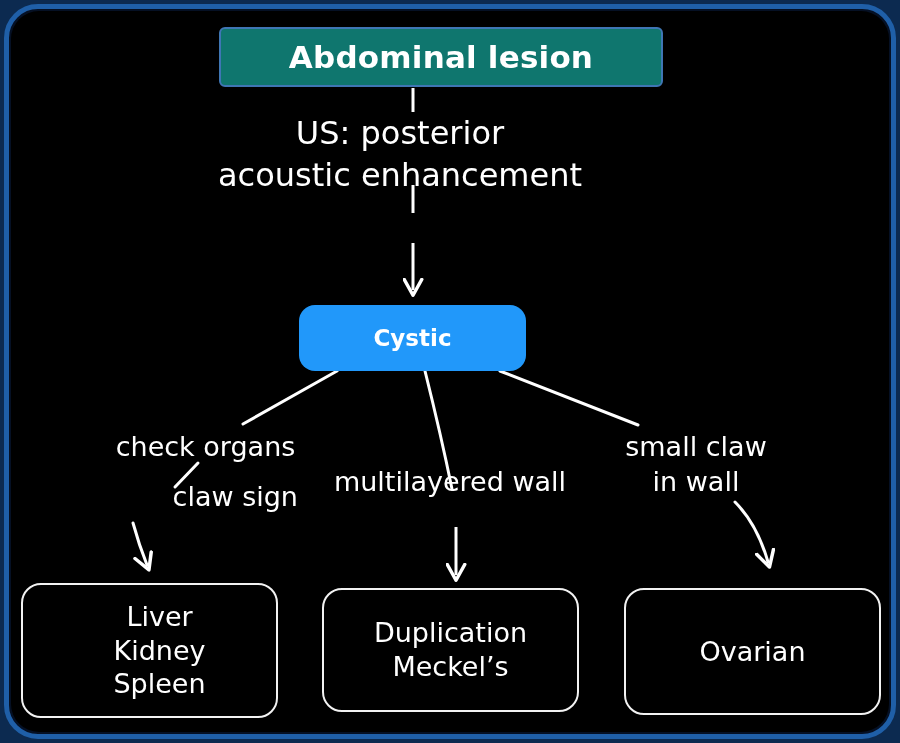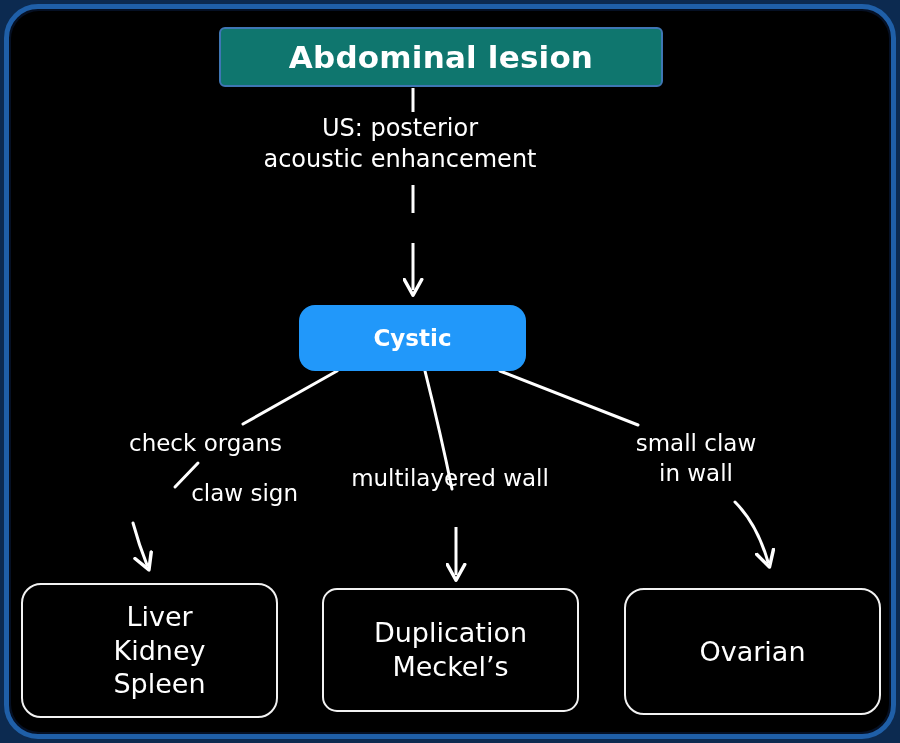--- a/index.html
+++ b/index.html
@@ -104,29 +104,29 @@
     top: 588px;
     width: 257px;
     height: 127px;
     text-align: center;
   }
   
   .edge-label {
     position: absolute;
     color: #ffffff;
     text-align: center;
-    font-size: 23px;
+    font-size: 27px;
     line-height: 1.3;
     white-space: pre-line;
   }
   #label-us {
     left: 190px;
     top: 113px;
     width: 420px;
-    font-size: 24px;
+    font-size: 32px;
   }
   #label-check-organs {
     left: 73px;
     top: 429px;
     width: 265px;
   }
   #label-claw-sign {
     left: 73px;
     top: 479px;
     width: 225px;
@@ -191,18 +191,18 @@
 
   <div class="edge-label" id="label-multilayered">multilayered wall</div>
 
   <div class="edge-label" id="label-small-cysts" style="white-space: pre-line;">small claw
 in wall</div>
 
   <div class="node leaf-box" id="node-liver" style="white-space: pre-line; padding-left: 20px;">Liver
 Kidney
 Spleen</div>
 
-  <div class="node leaf-box" id="node-duplication" style="white-space: pre-line; border-radius: 15px;">Duplication
+  <div class="node leaf-box" id="node-duplication" style="white-space: pre-line;">Duplication
 Meckel’s</div>
 
   <div class="node leaf-box" id="node-ovarian">Ovarian</div>
 
 </div>
 
 </body></html>

